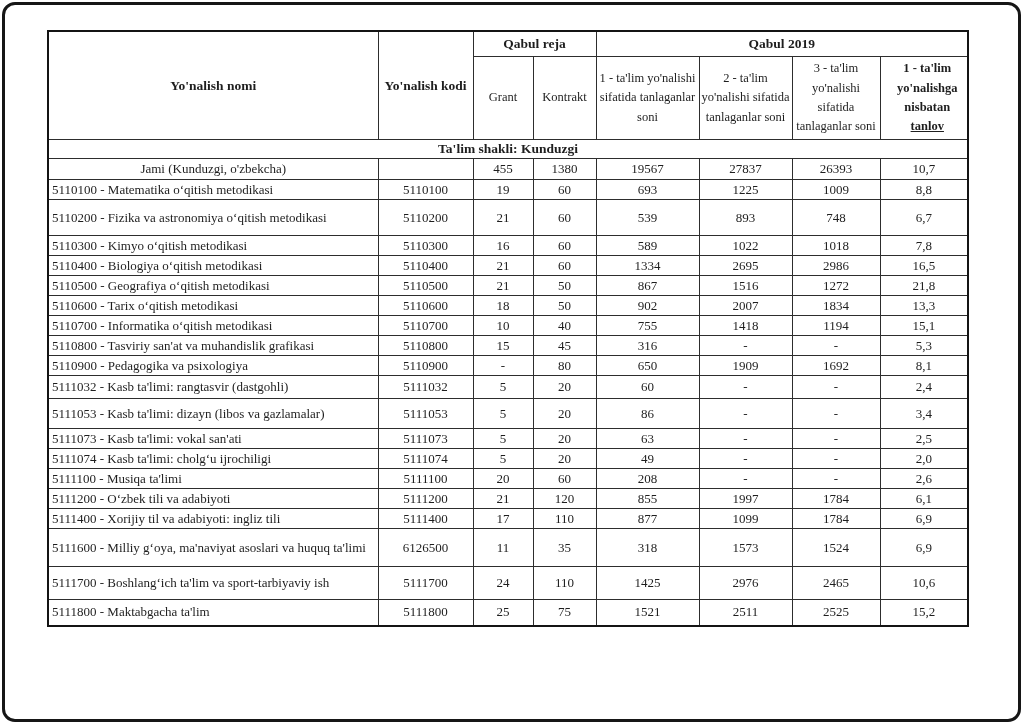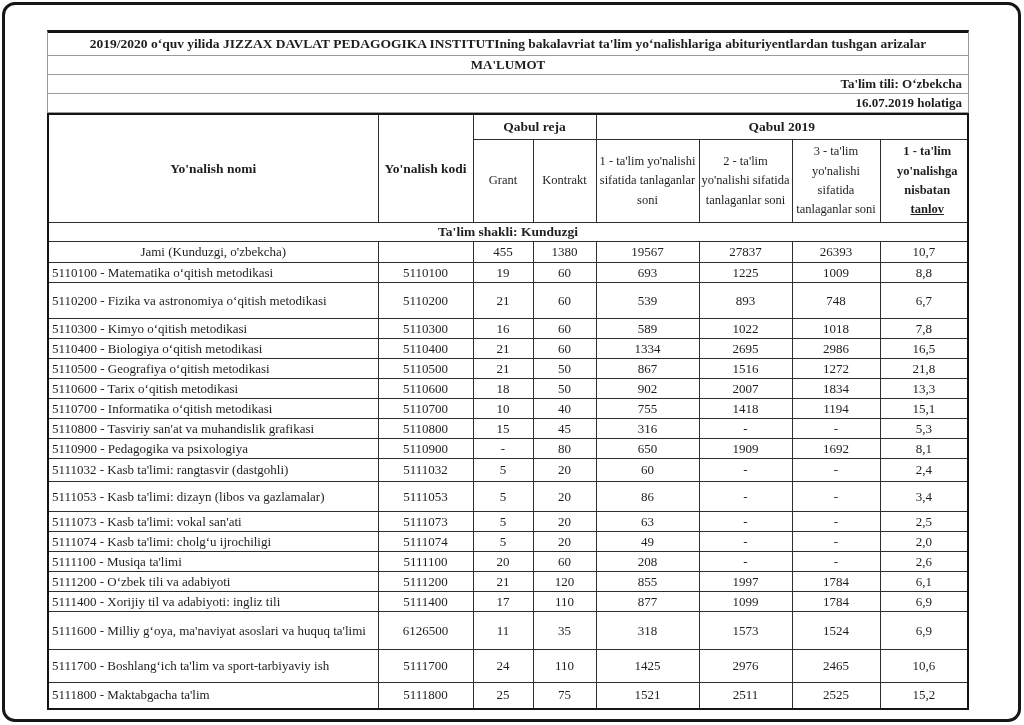--- a/index.html
+++ b/index.html
@@ -71,26 +71,20 @@
   tr.section-row td { font-weight: bold; font-size: 13.5px; }
   tr.total-row td { font-weight: normal; }
 </style>
 </head>
 <body>
 
 <div class="page-border"></div>
 
 <div class="content">
 
-  <div class="title-block">
-    <div class="t-row main">2019/2020 o‘quv yilida JIZZAX DAVLAT PEDAGOGIKA INSTITUTIning bakalavriat ta'lim yo‘nalishlariga abituriyentlardan tushgan arizalar</div>
-    <div class="t-row sub">MA'LUMOT</div>
-    <div class="t-row right">Ta'lim tili: O‘zbekcha</div>
-    <div class="t-row right">16.07.2019 holatiga</div>
-  </div>
 
   <table>
     <colgroup>
       <col style="width:330px">
       <col style="width:95px">
       <col style="width:60px">
       <col style="width:63px">
       <col style="width:103px">
       <col style="width:93px">
       <col style="width:88px">

